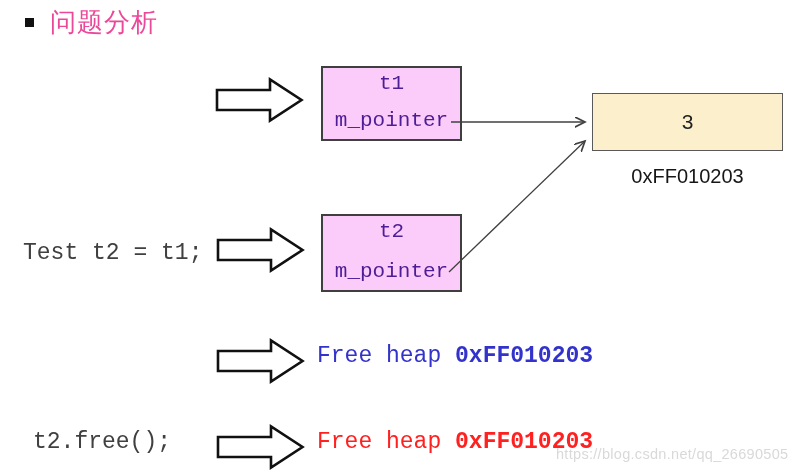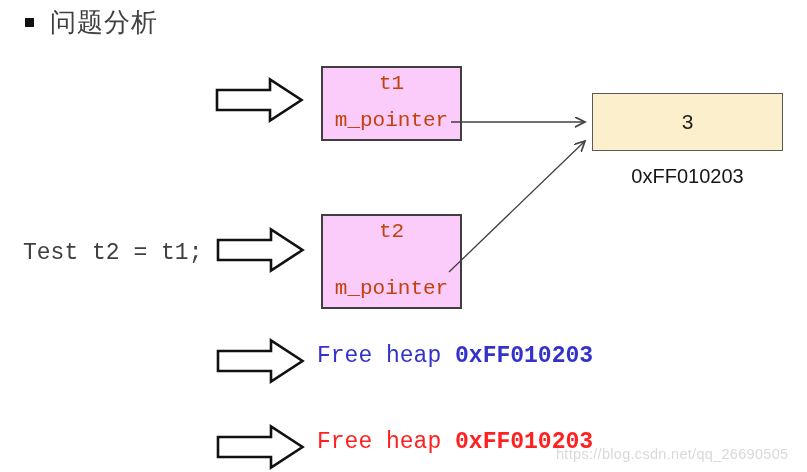--- a/index.html
+++ b/index.html
@@ -12,21 +12,21 @@
   }
   .abs { position: absolute; }
 
   
   #title-bullet {
     left: 25px; top: 18px; width: 9px; height: 9px;
     background: #111;
   }
   #page-title {
     left: 50px; top: 5px;
-    font-size: 26px; color: #404040;
+    font-size: 26px; color: #ec4899;
     letter-spacing: 1px;
   }
 
   
   .code {
     font-family: "Liberation Mono", monospace;
     font-size: 23px;
     color: #404040;
     white-space: pre;
     line-height: 1;
@@ -43,21 +43,21 @@
     left: 321px; width: 141px;
     background: #fbcbfa;
     border: 2px solid #3f3f3f;
     box-sizing: border-box;
     display: flex; flex-direction: column;
     justify-content: space-between; align-items: center;
     padding: 5px 0 8px 0;
   }
   .obj-name, .obj-field {
     font-family: "Liberation Mono", monospace;
-    font-size: 21px; color: #c2410c; line-height: 1;
+    font-size: 21px; color: #4c1d95; line-height: 1;
     white-space: pre;
   }
 
   
   #heap-box {
     left: 592px; top: 93px; width: 191px; height: 58px;
     background: #fcefcb;
     border: 1.6px solid #595959;
     box-sizing: border-box;
     display: flex; align-items: center; justify-content: center;
@@ -108,32 +108,33 @@
     <span>3</span>
   </div>
   <div id="heap-address" class="abs">0xFF010203</div>
 
   <div class="abs code" style="left:23px; top:242px;">Test t2 = t1;</div>
 
   <svg class="block-arrow" style="left:216px; top:227px;" viewBox="0 0 89 46">
     <polygon points="2,13 55,13 55,2.5 86.5,23 55,43.5 55,33 2,33"></polygon>
   </svg>
 
-  <div class="obj-box" style="top:214px; height:95px;">
+  <div class="obj-box" style="top:214px; height:78px;">
     <div class="obj-name">t2</div>
     <div class="obj-field">m_pointer</div>
   </div>
 
 
   <svg class="block-arrow" style="left:216px; top:338px;" viewBox="0 0 89 46">
     <polygon points="2,13 55,13 55,2.5 86.5,23 55,43.5 55,33 2,33"></polygon>
   </svg>
 
   <div id="free-blue" class="abs code free-line"><span>Free heap </span><b>0xFF010203</b></div>
 
+  <div class="abs code" style="left:33px; top:431px;">t2.free();</div>
 
   <svg class="block-arrow" style="left:216px; top:424px;" viewBox="0 0 89 46">
     <polygon points="2,13 55,13 55,2.5 86.5,23 55,43.5 55,33 2,33"></polygon>
   </svg>
 
   <div id="free-red" class="abs code free-line"><span>Free heap </span><b>0xFF010203</b></div>
 
   <svg id="pointer-overlay" class="abs">
     <defs>
       <marker id="arrhead" markerWidth="10" markerHeight="10" refX="8" refY="4" orient="auto">

